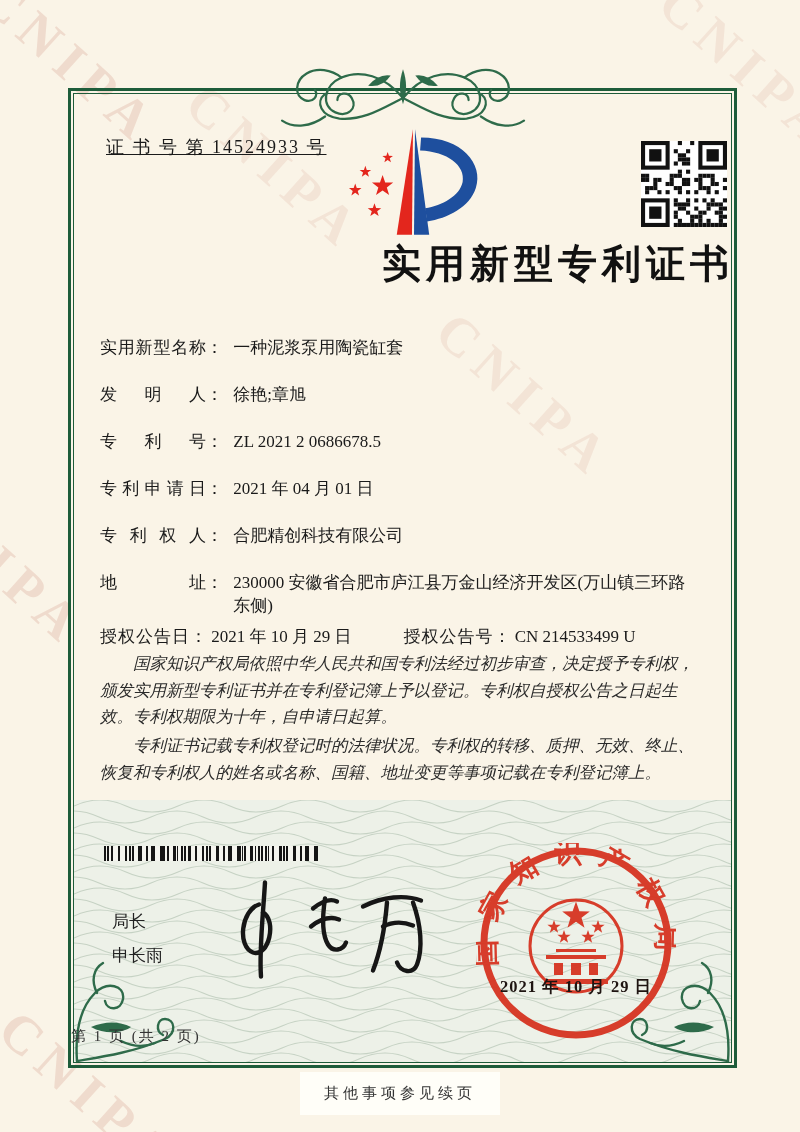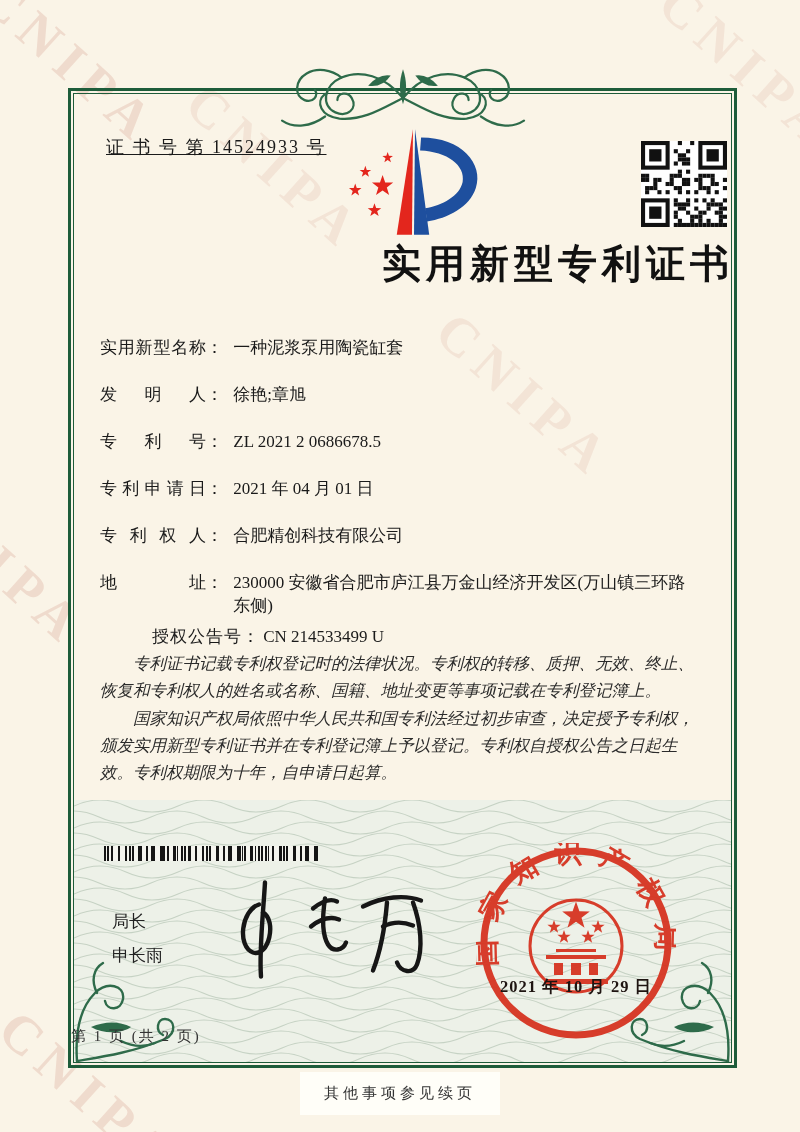--- a/index.html
+++ b/index.html
@@ -335,30 +335,34 @@
     </div>
     <div class="frow">
       <span class="flabel">专利权人</span><span class="fcolon">：</span>
       <span class="fvalue">合肥精创科技有限公司</span>
     </div>
     <div class="frow" style="margin-bottom:8px">
       <span class="flabel">地址</span><span class="fcolon">：</span>
       <span class="fvalue">230000 安徽省合肥市庐江县万金山经济开发区(万山镇三环路东侧)</span>
     </div>
     <div class="grant-row">
+      <span>
+        <span class="glabel">授权公告日</span><span>：</span>
+        <span>2021 年 10 月 29 日</span>
+      </span>
       <span class="grant-pair2">
         <span class="glabel">授权公告号</span><span>：</span>
         <span>CN 214533499 U</span>
       </span>
     </div>
   </div>
 
   <div class="body-text">
+    <p>国家知识产权局依照中华人民共和国专利法经过初步审查，决定授予专利权，颁发实用新型专利证书并在专利登记簿上予以登记。专利权自授权公告之日起生效。专利权期限为十年，自申请日起算。</p>
     <p>专利证书记载专利权登记时的法律状况。专利权的转移、质押、无效、终止、恢复和专利权人的姓名或名称、国籍、地址变更等事项记载在专利登记簿上。</p>
-    <p>国家知识产权局依照中华人民共和国专利法经过初步审查，决定授予专利权，颁发实用新型专利证书并在专利登记簿上予以登记。专利权自授权公告之日起生效。专利权期限为十年，自申请日起算。</p>
   </div>
 
   <div class="barcode"></div>
 
   <div class="director">
     <div>局长</div>
     <div>申长雨</div>
   </div>
 
   <svg class="signature" viewBox="0 0 210 115">

